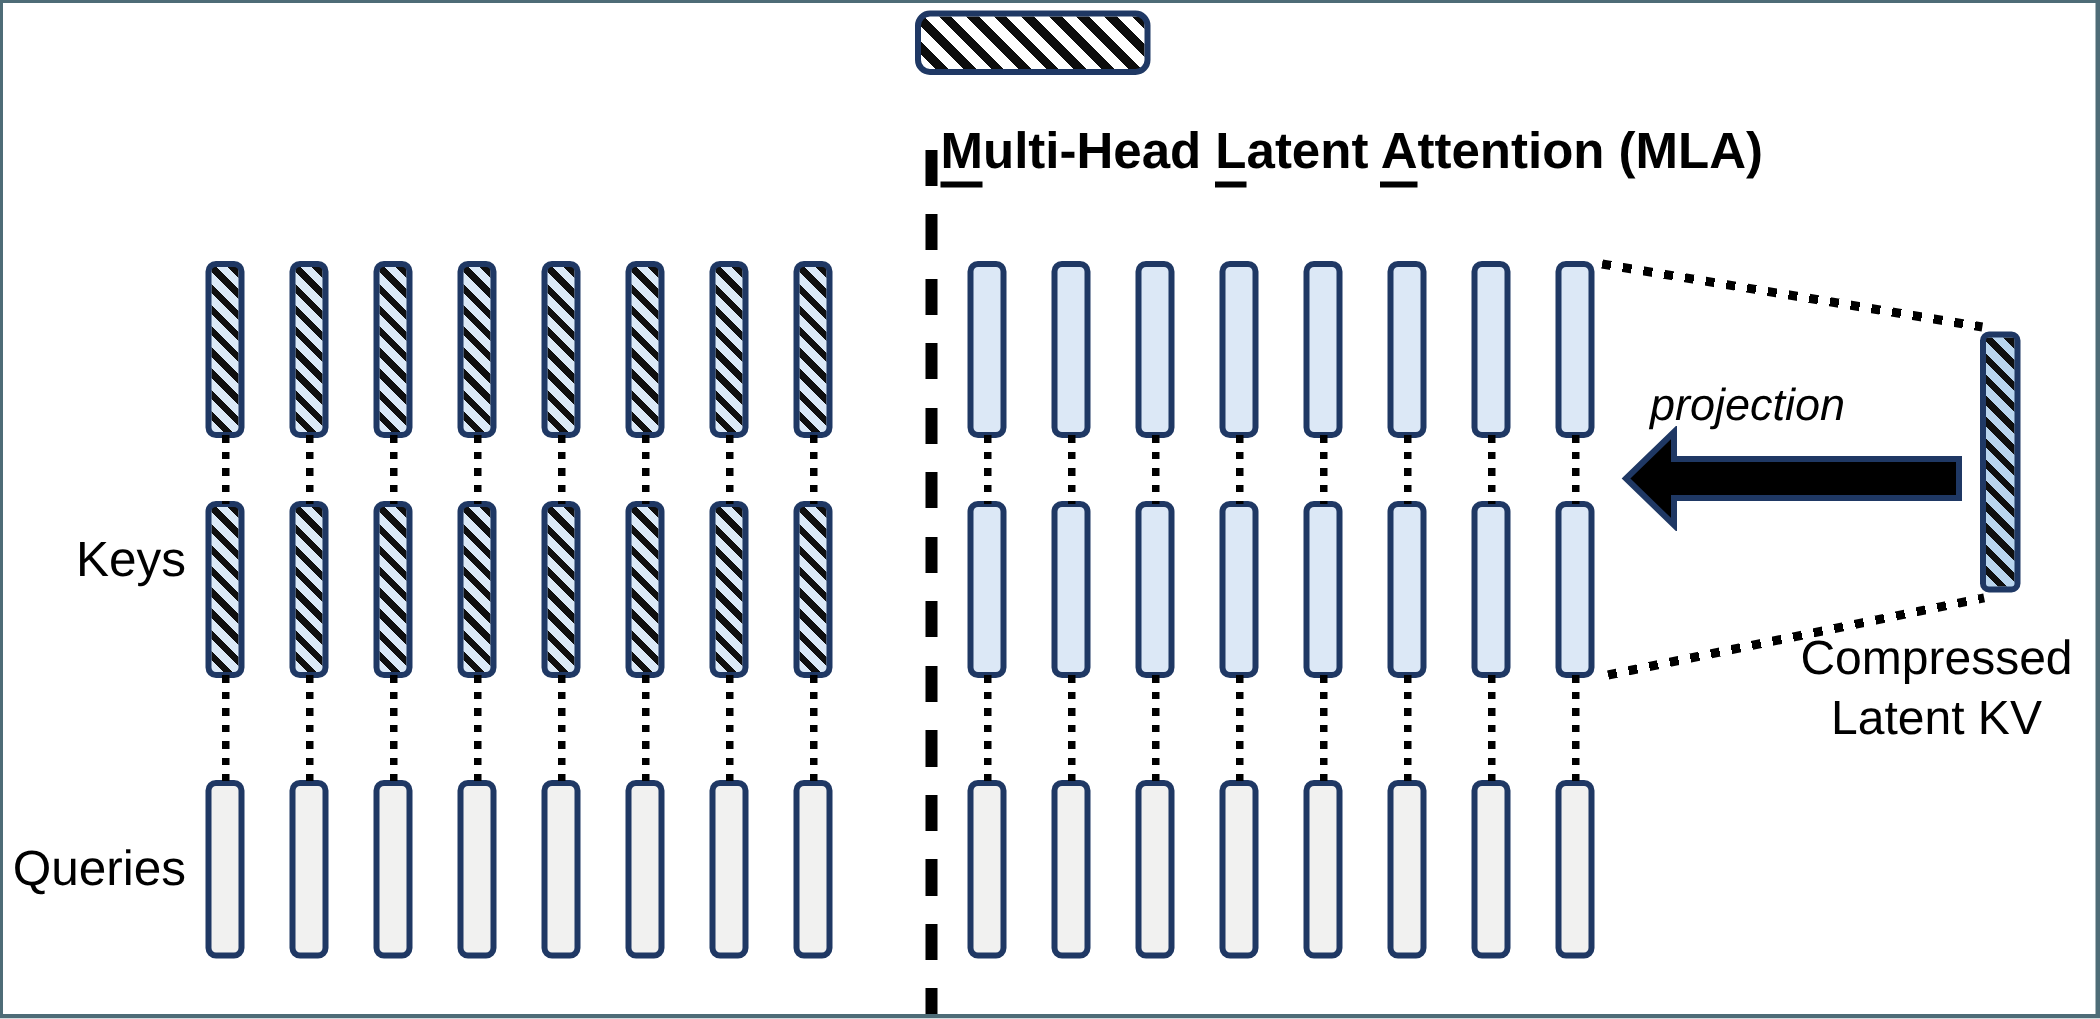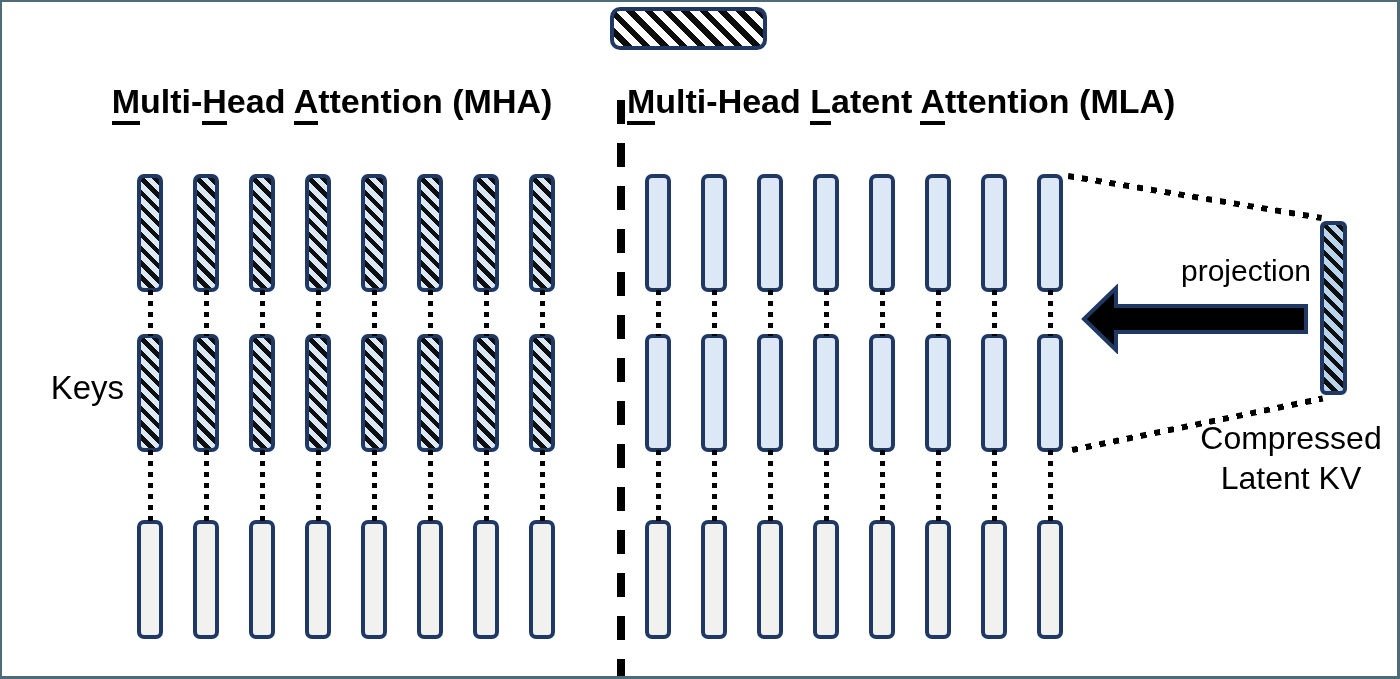--- a/index.html
+++ b/index.html
@@ -38,37 +38,37 @@
        background:repeating-linear-gradient(180deg, #000 0 24px, transparent 24px 43px);}
   
   .dotline{position:absolute; height:6px; transform-origin:0 50%;
        background:repeating-linear-gradient(90deg, #000 0 6px, transparent 6px 14px);}
   #funnel-top{left:1066px; top:171px; width:257px; transform:rotate(9.4deg);}
   #funnel-bottom{left:1070px; top:445px; width:256px; transform:rotate(-11.6deg);}
   .latent-bar{position:absolute; left:1318px; top:219px; width:27px; height:174px;
        box-sizing:border-box; border:4px solid #1f3864; border-radius:6px;
        background-color:#b9d5ee;
        background-image:repeating-linear-gradient(45deg, transparent 0 5.5px, #0f0f0f 5.5px 10px);}
-  #projection-label{position:absolute; left:1139px; top:252px; width:210px;
-       text-align:center; font-size:30px; }
+  #projection-label{position:absolute; left:1058px; top:252px; width:210px;
+       text-align:center; font-size:30px; font-style:italic;}
   #arrow-svg{position:absolute; left:1078px; top:282px;}
   #compressed-label{position:absolute; left:1178px; top:416px; width:222px;
        text-align:center; font-size:32px; line-height:40px;}
 </style>
 </head>
 <body>
 
 <div id="canvas">
 
   <div class="legend-swatch"></div>
 
-  <div class="title" id="mha-title"><span class="u">M</span><span>ulti-</span><span class="u">H</span><span>ead </span><span class="u">A</span><span>ttention (MHA)</span></div>
   <div class="title" id="mla-title"><span class="u">M</span><span>ulti-Head </span><span class="u">L</span><span>atent </span><span class="u">A</span><span>ttention (MLA)</span></div>
 
-  <div class="rowlab" style="top:367px">Keys</div>
+  <div class="rowlab" style="top:352px">Keys</div>
+  <div class="rowlab" style="top:558px">Queries</div>
 
   <div class="divider"></div>
 
   <div id="bars">
       <div class="bar hatched" style="left: 135px; top: 172px; height: 118px;"></div>
       <div class="bar hatched" style="left: 135px; top: 332px; height: 118px;"></div>
       <div class="bar plain" style="left: 135px; top: 518px; height: 119px;"></div>
       <div class="vdots" style="left: 146px; top: 288px; height: 46px;"></div>
       <div class="vdots" style="left: 146px; top: 448px; height: 72px;"></div>
       <div class="bar hatched" style="left: 191px; top: 172px; height: 118px;"></div>

